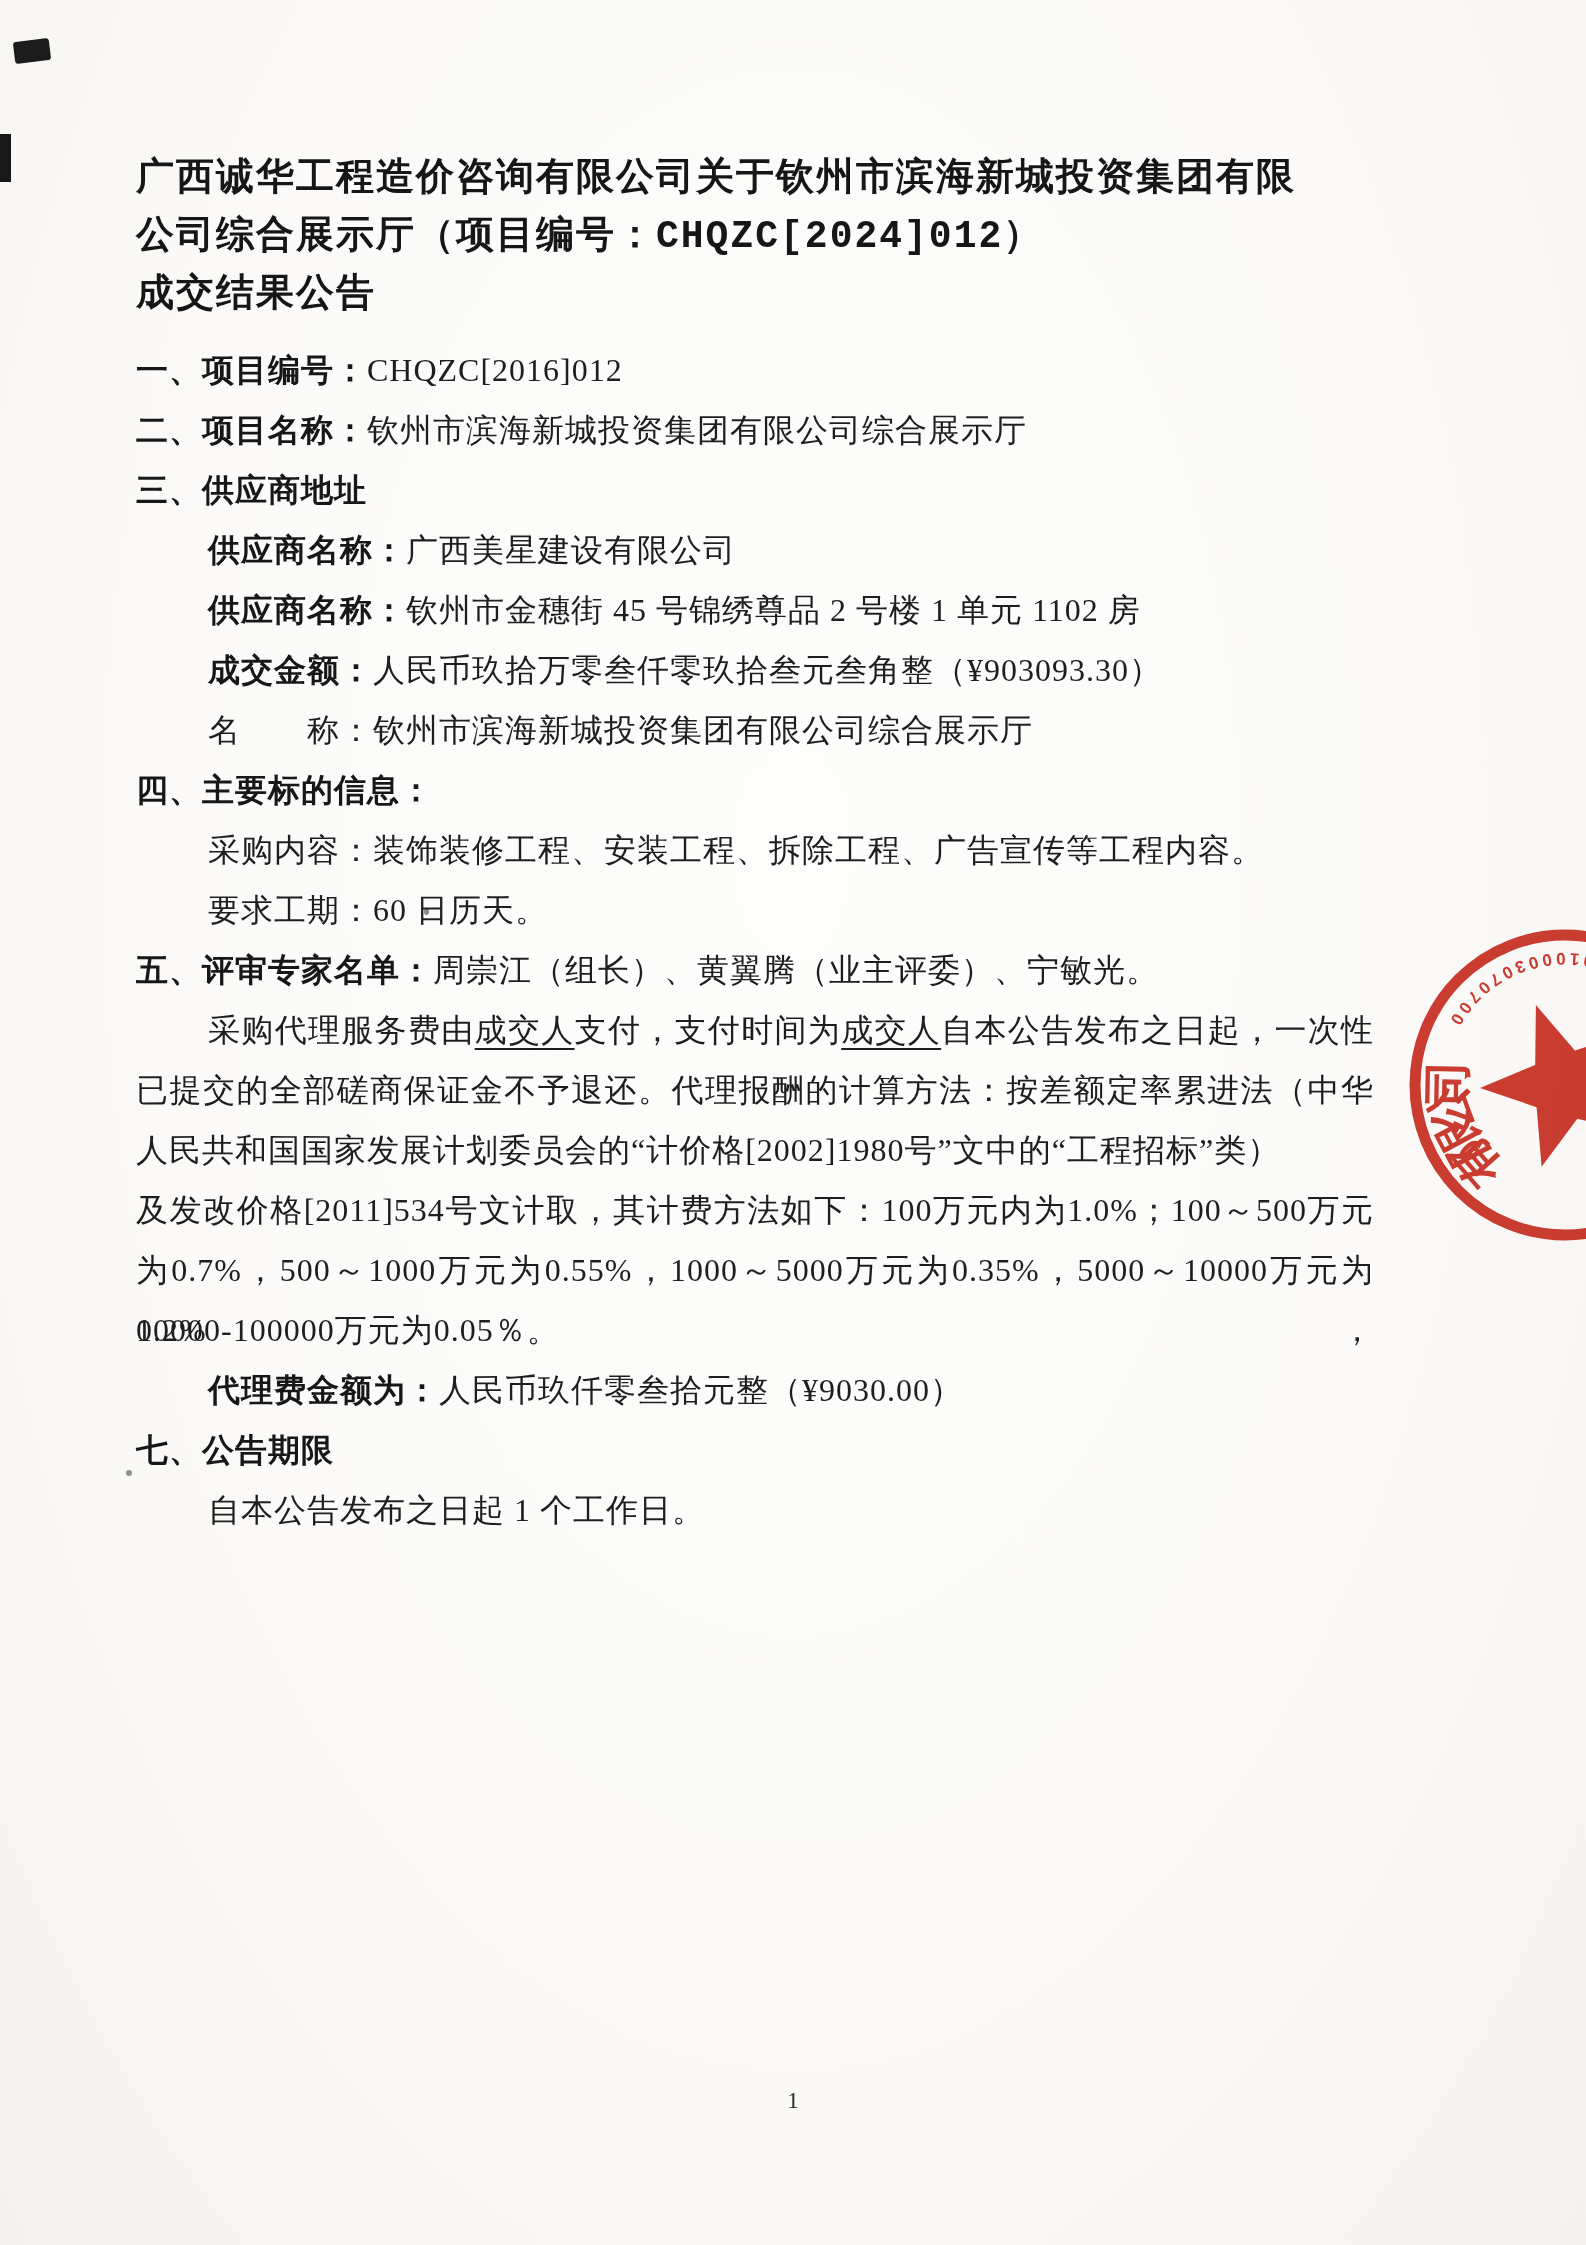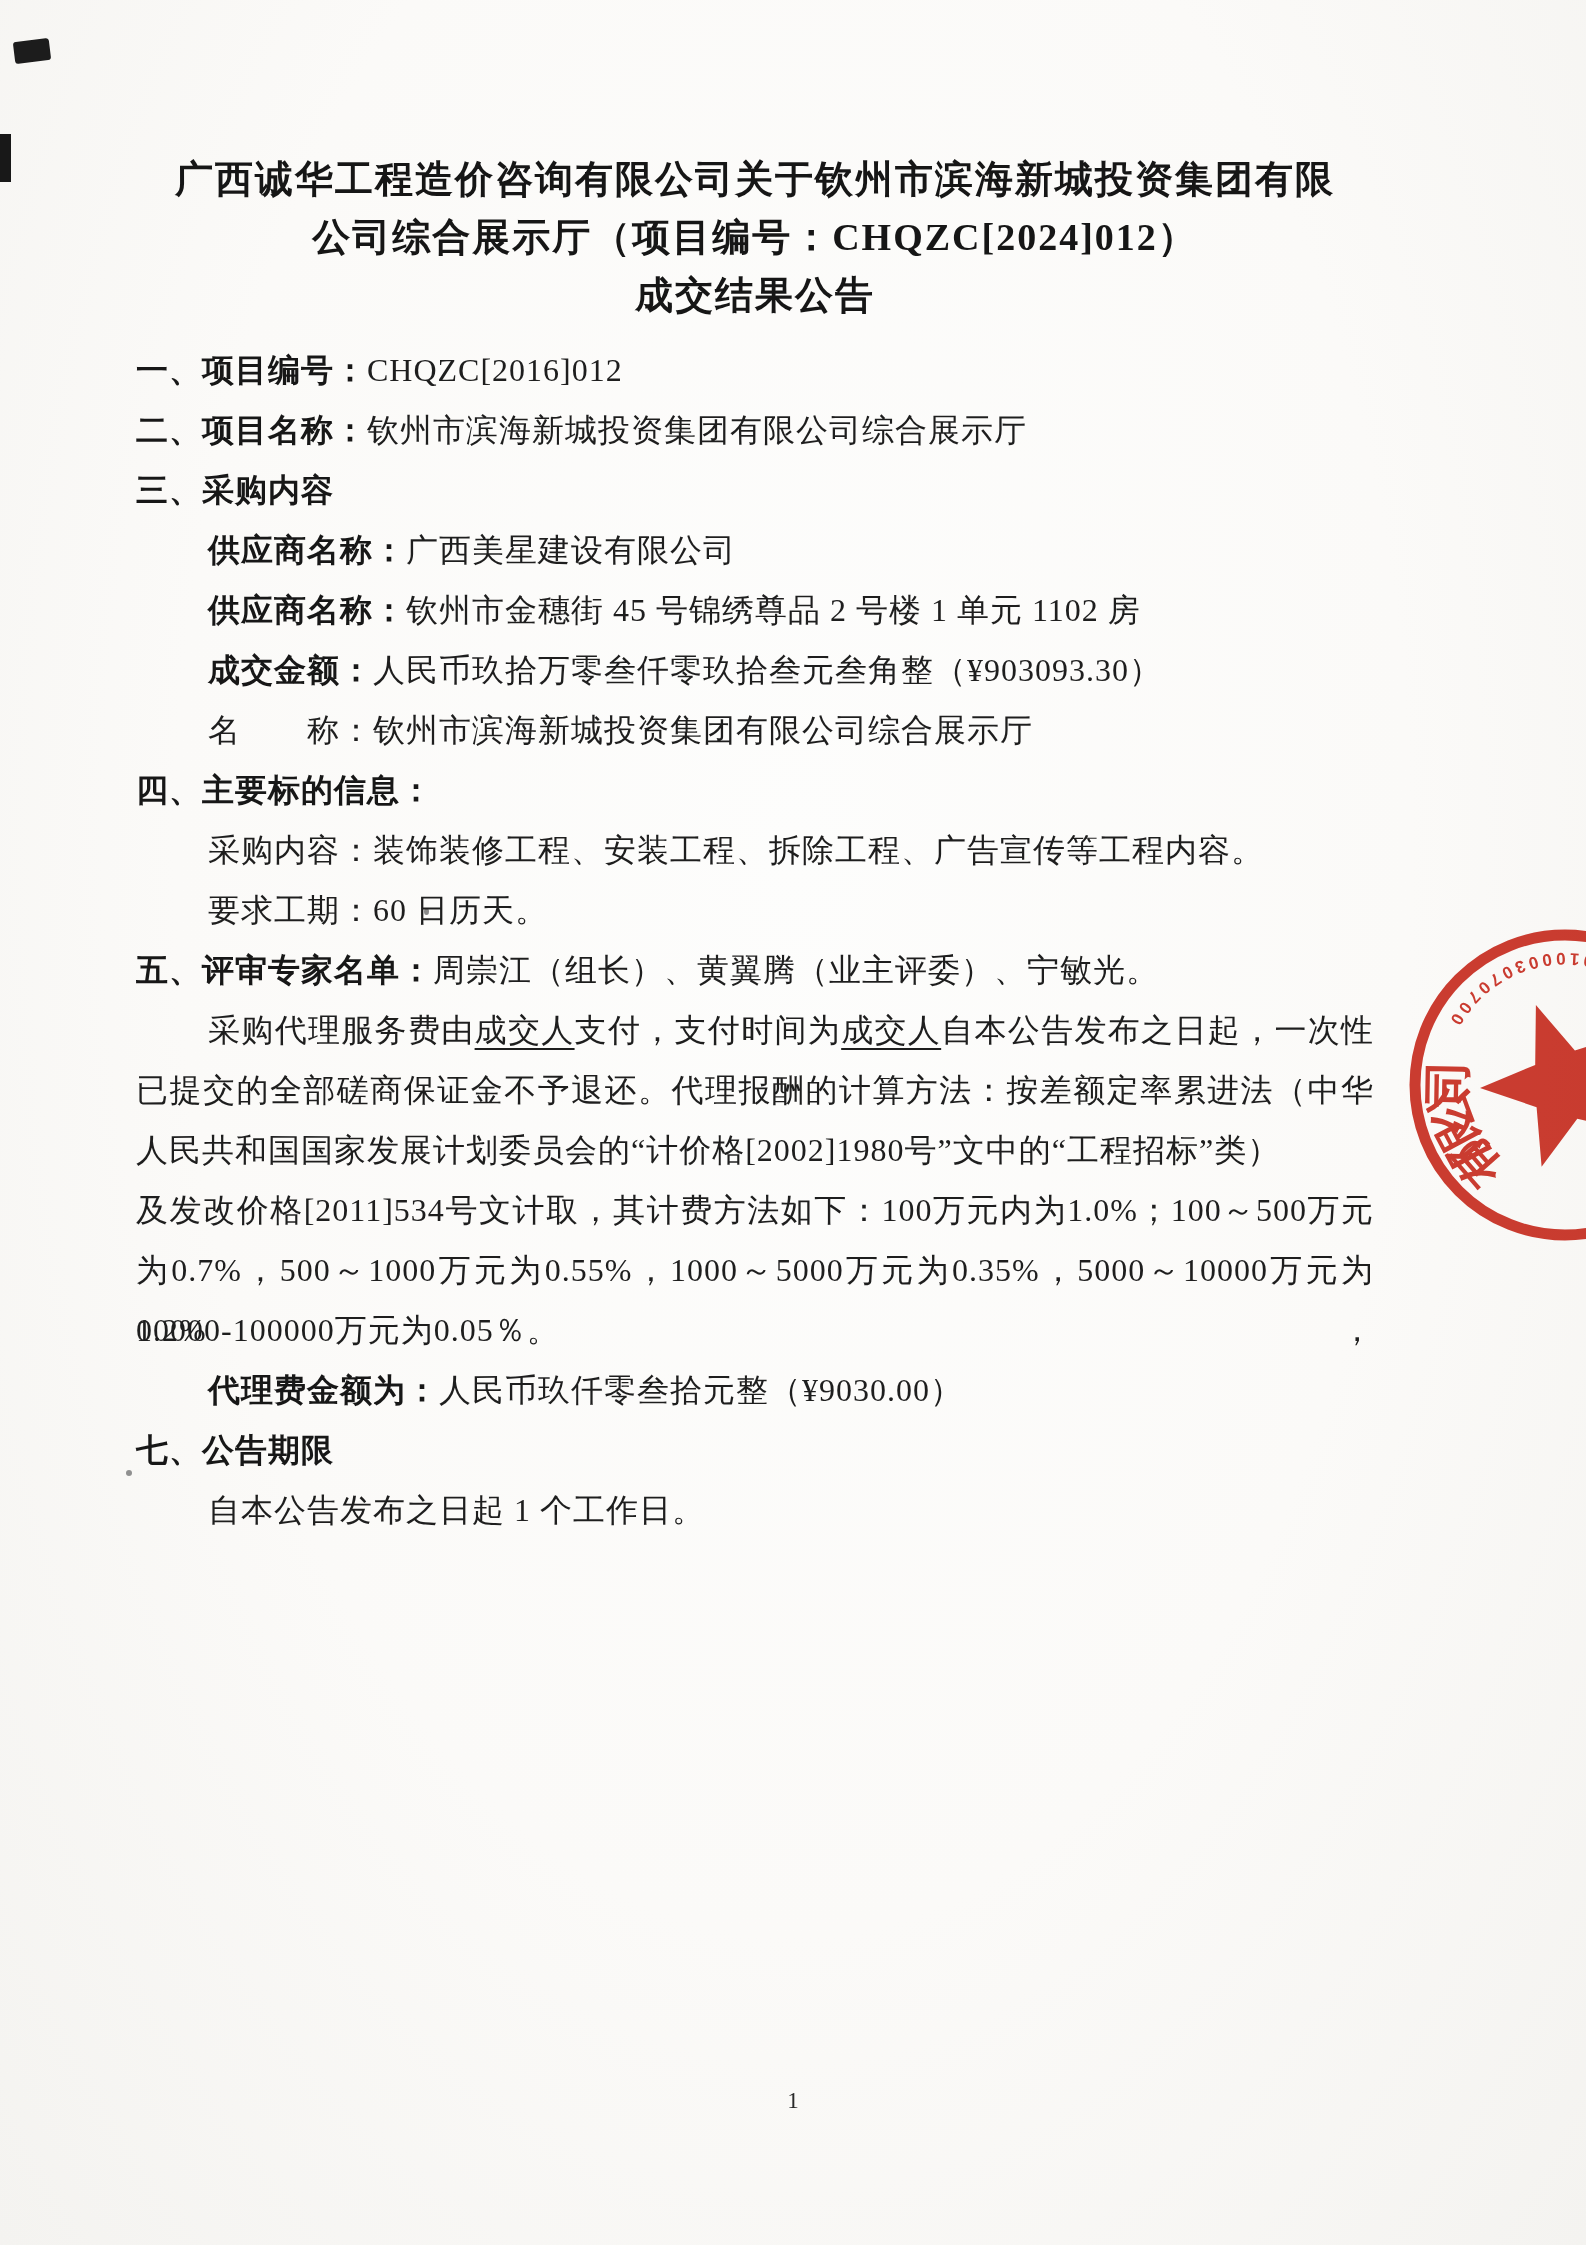--- a/index.html
+++ b/index.html
@@ -7,22 +7,21 @@
     position:relative;
     width:1586px; height:2245px;
     margin:0 auto;
     background: radial-gradient(ellipse at 50% 38%, #fdfdfc 0%, #fbfaf8 55%, #f4f3f0 100%);
     overflow:hidden;
     font-family:"Liberation Serif","DejaVu Serif",serif;
     color:#1e1e1e;
   }
   .content { position:absolute; left:136px; width:1238px; top:150px; }
   .title-line {
-    text-align:center;
-    font-family:Liberation Serif, serif;
+    font-family:Liberation Mono, monospace;
     font-weight:700;
     font-size:38px;
     line-height:58px;
     letter-spacing:2px;
     color:#161616;
   }
   .body-block { margin-top:16px; font-size:32px; letter-spacing:1px; }
   .line { height:60px; line-height:60px; }
   .indent { padding-left:72px; }
   .lb { font-family:"Liberation Sans","DejaVu Sans",sans-serif; font-weight:700; color:#171717; }
@@ -67,21 +66,21 @@
 
       <div class="line">
         <span class="lb">一、项目编号：</span><span>CHQZC[2016]012</span>
       </div>
 
       <div class="line">
         <span class="lb">二、项目名称：</span><span>钦州市滨海新城投资集团有限公司综合展示厅</span>
       </div>
 
       <div class="line">
-        <span class="lb">三、采购内容</span>
+        <span class="lb">三、供应商地址</span>
       </div>
 
       <div class="line indent">
         <span class="lb">供应商名称：</span><span>广西美星建设有限公司</span>
       </div>
 
       <div class="line indent">
         <span class="lb">供应商名称：</span><span>钦州市金穗街 45 号锦绣尊品 2 号楼 1 单元 1102 房</span>
       </div>
 

